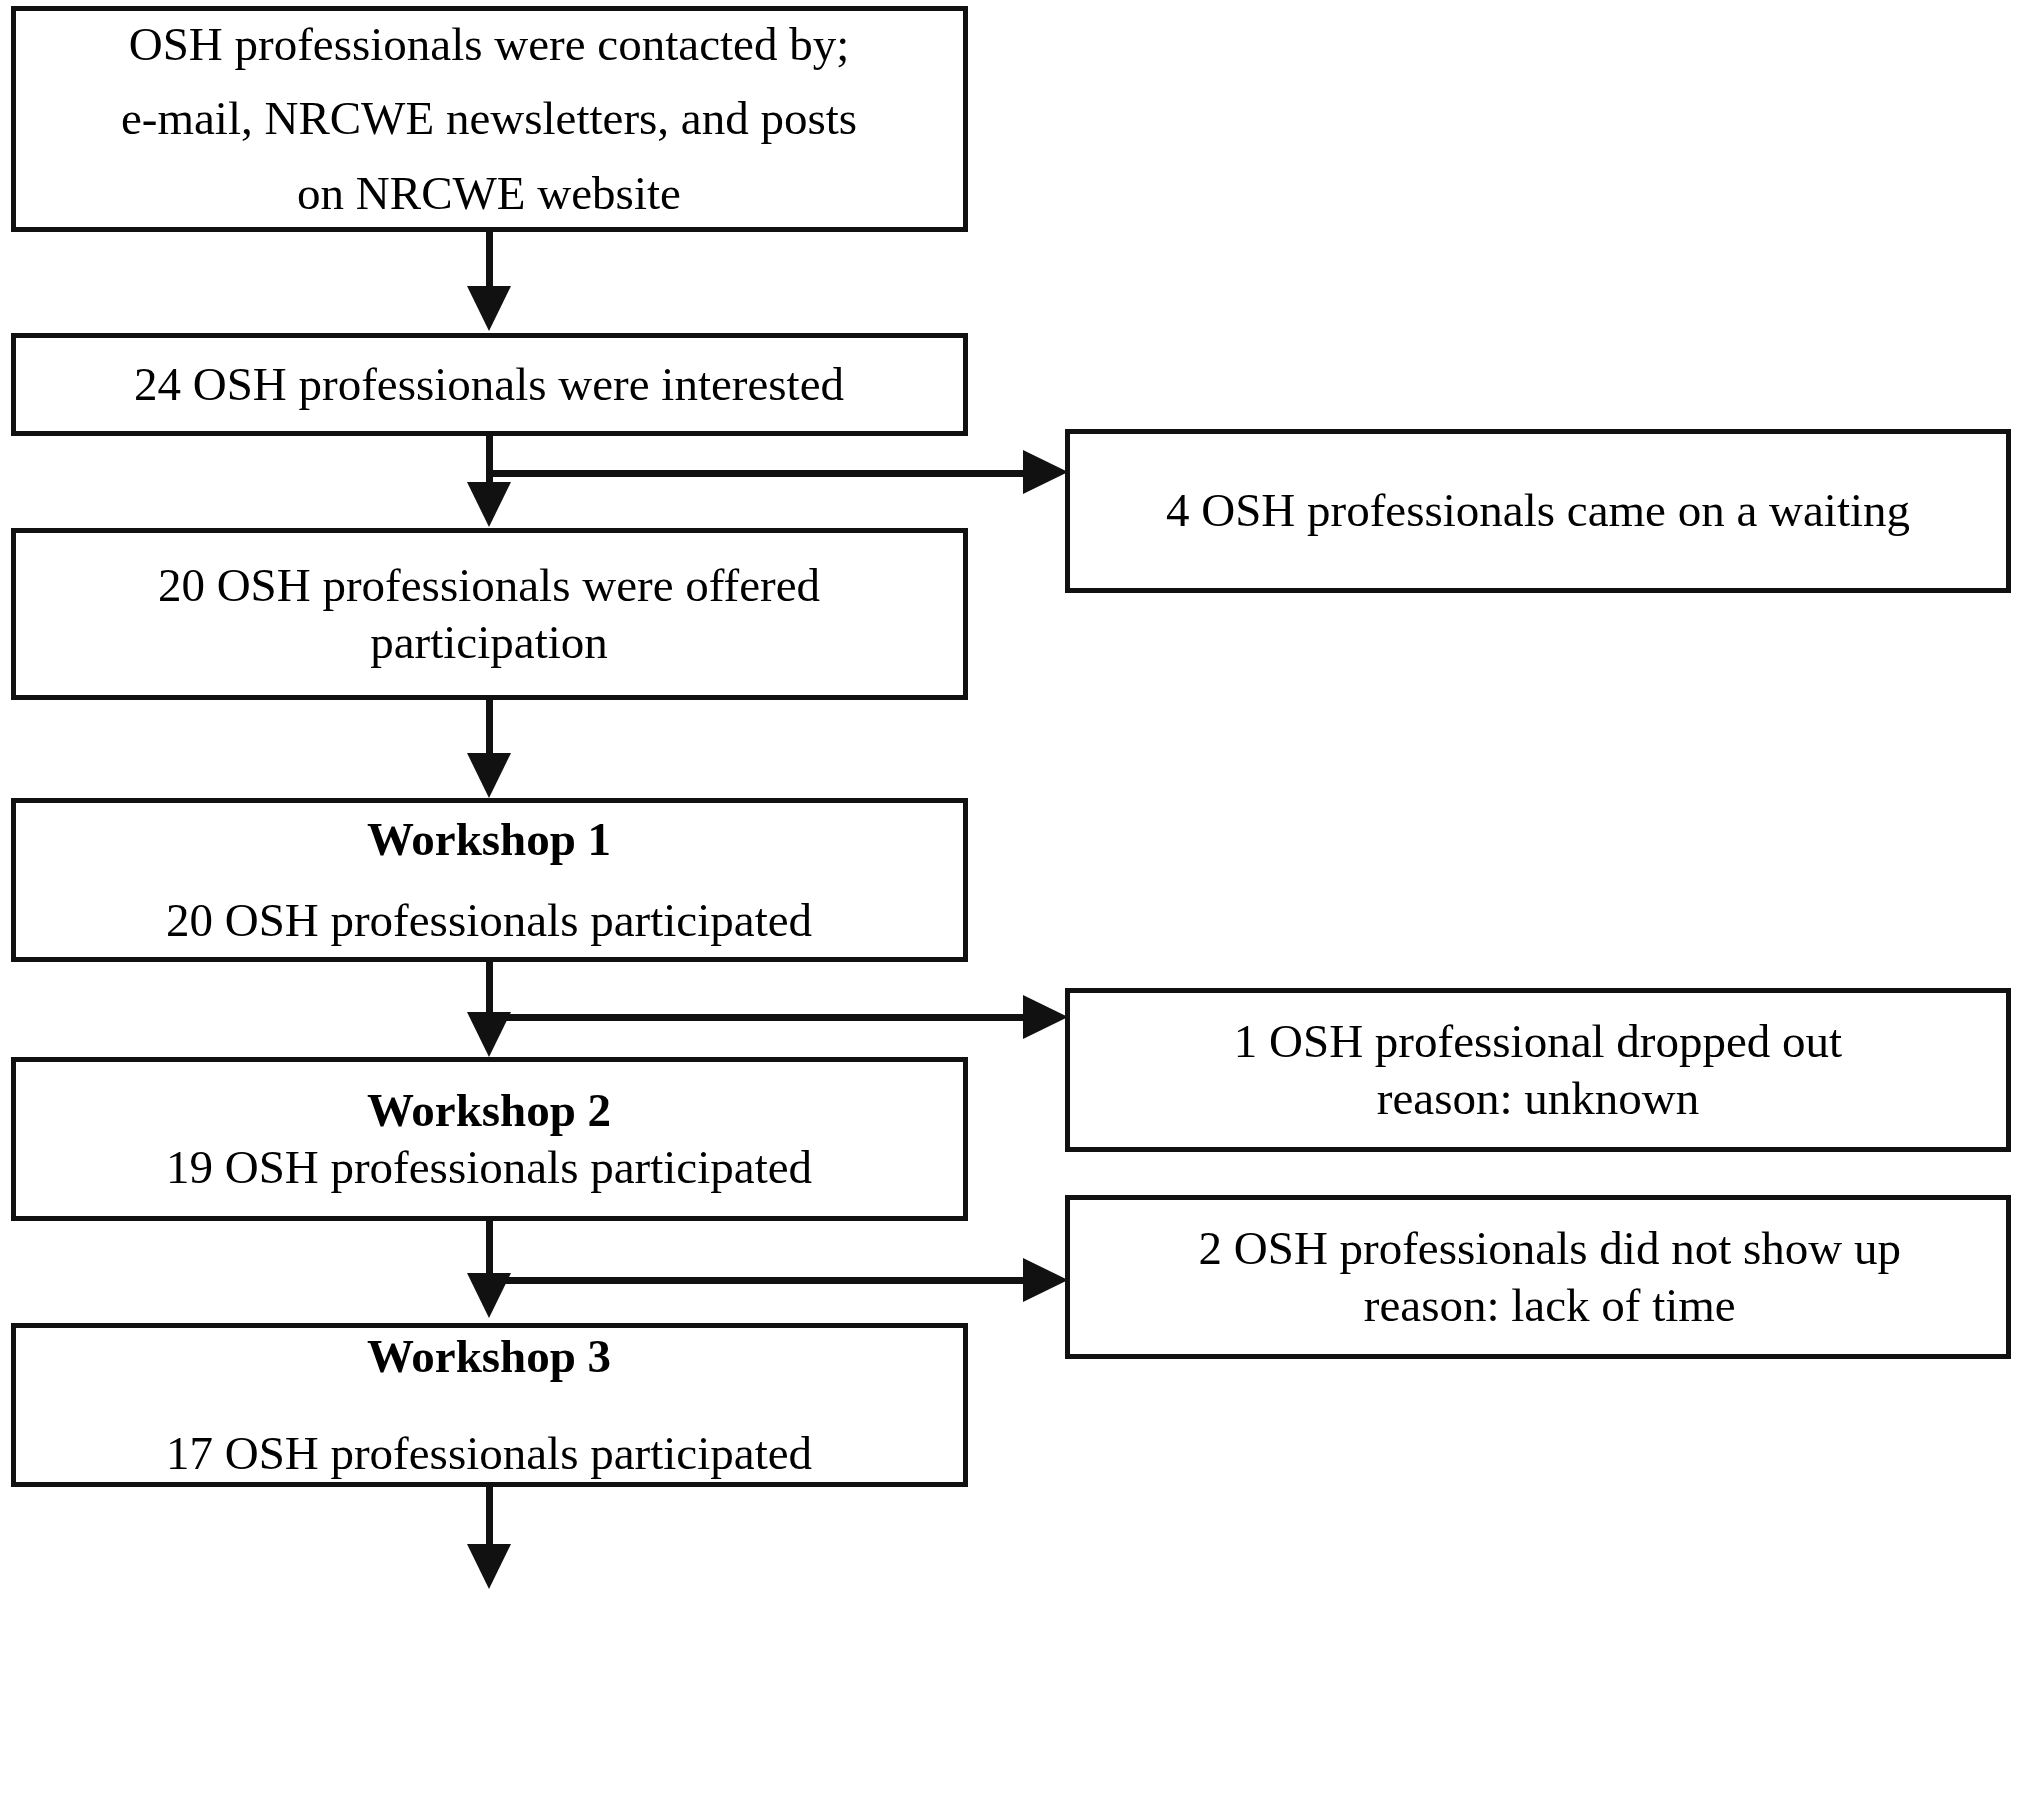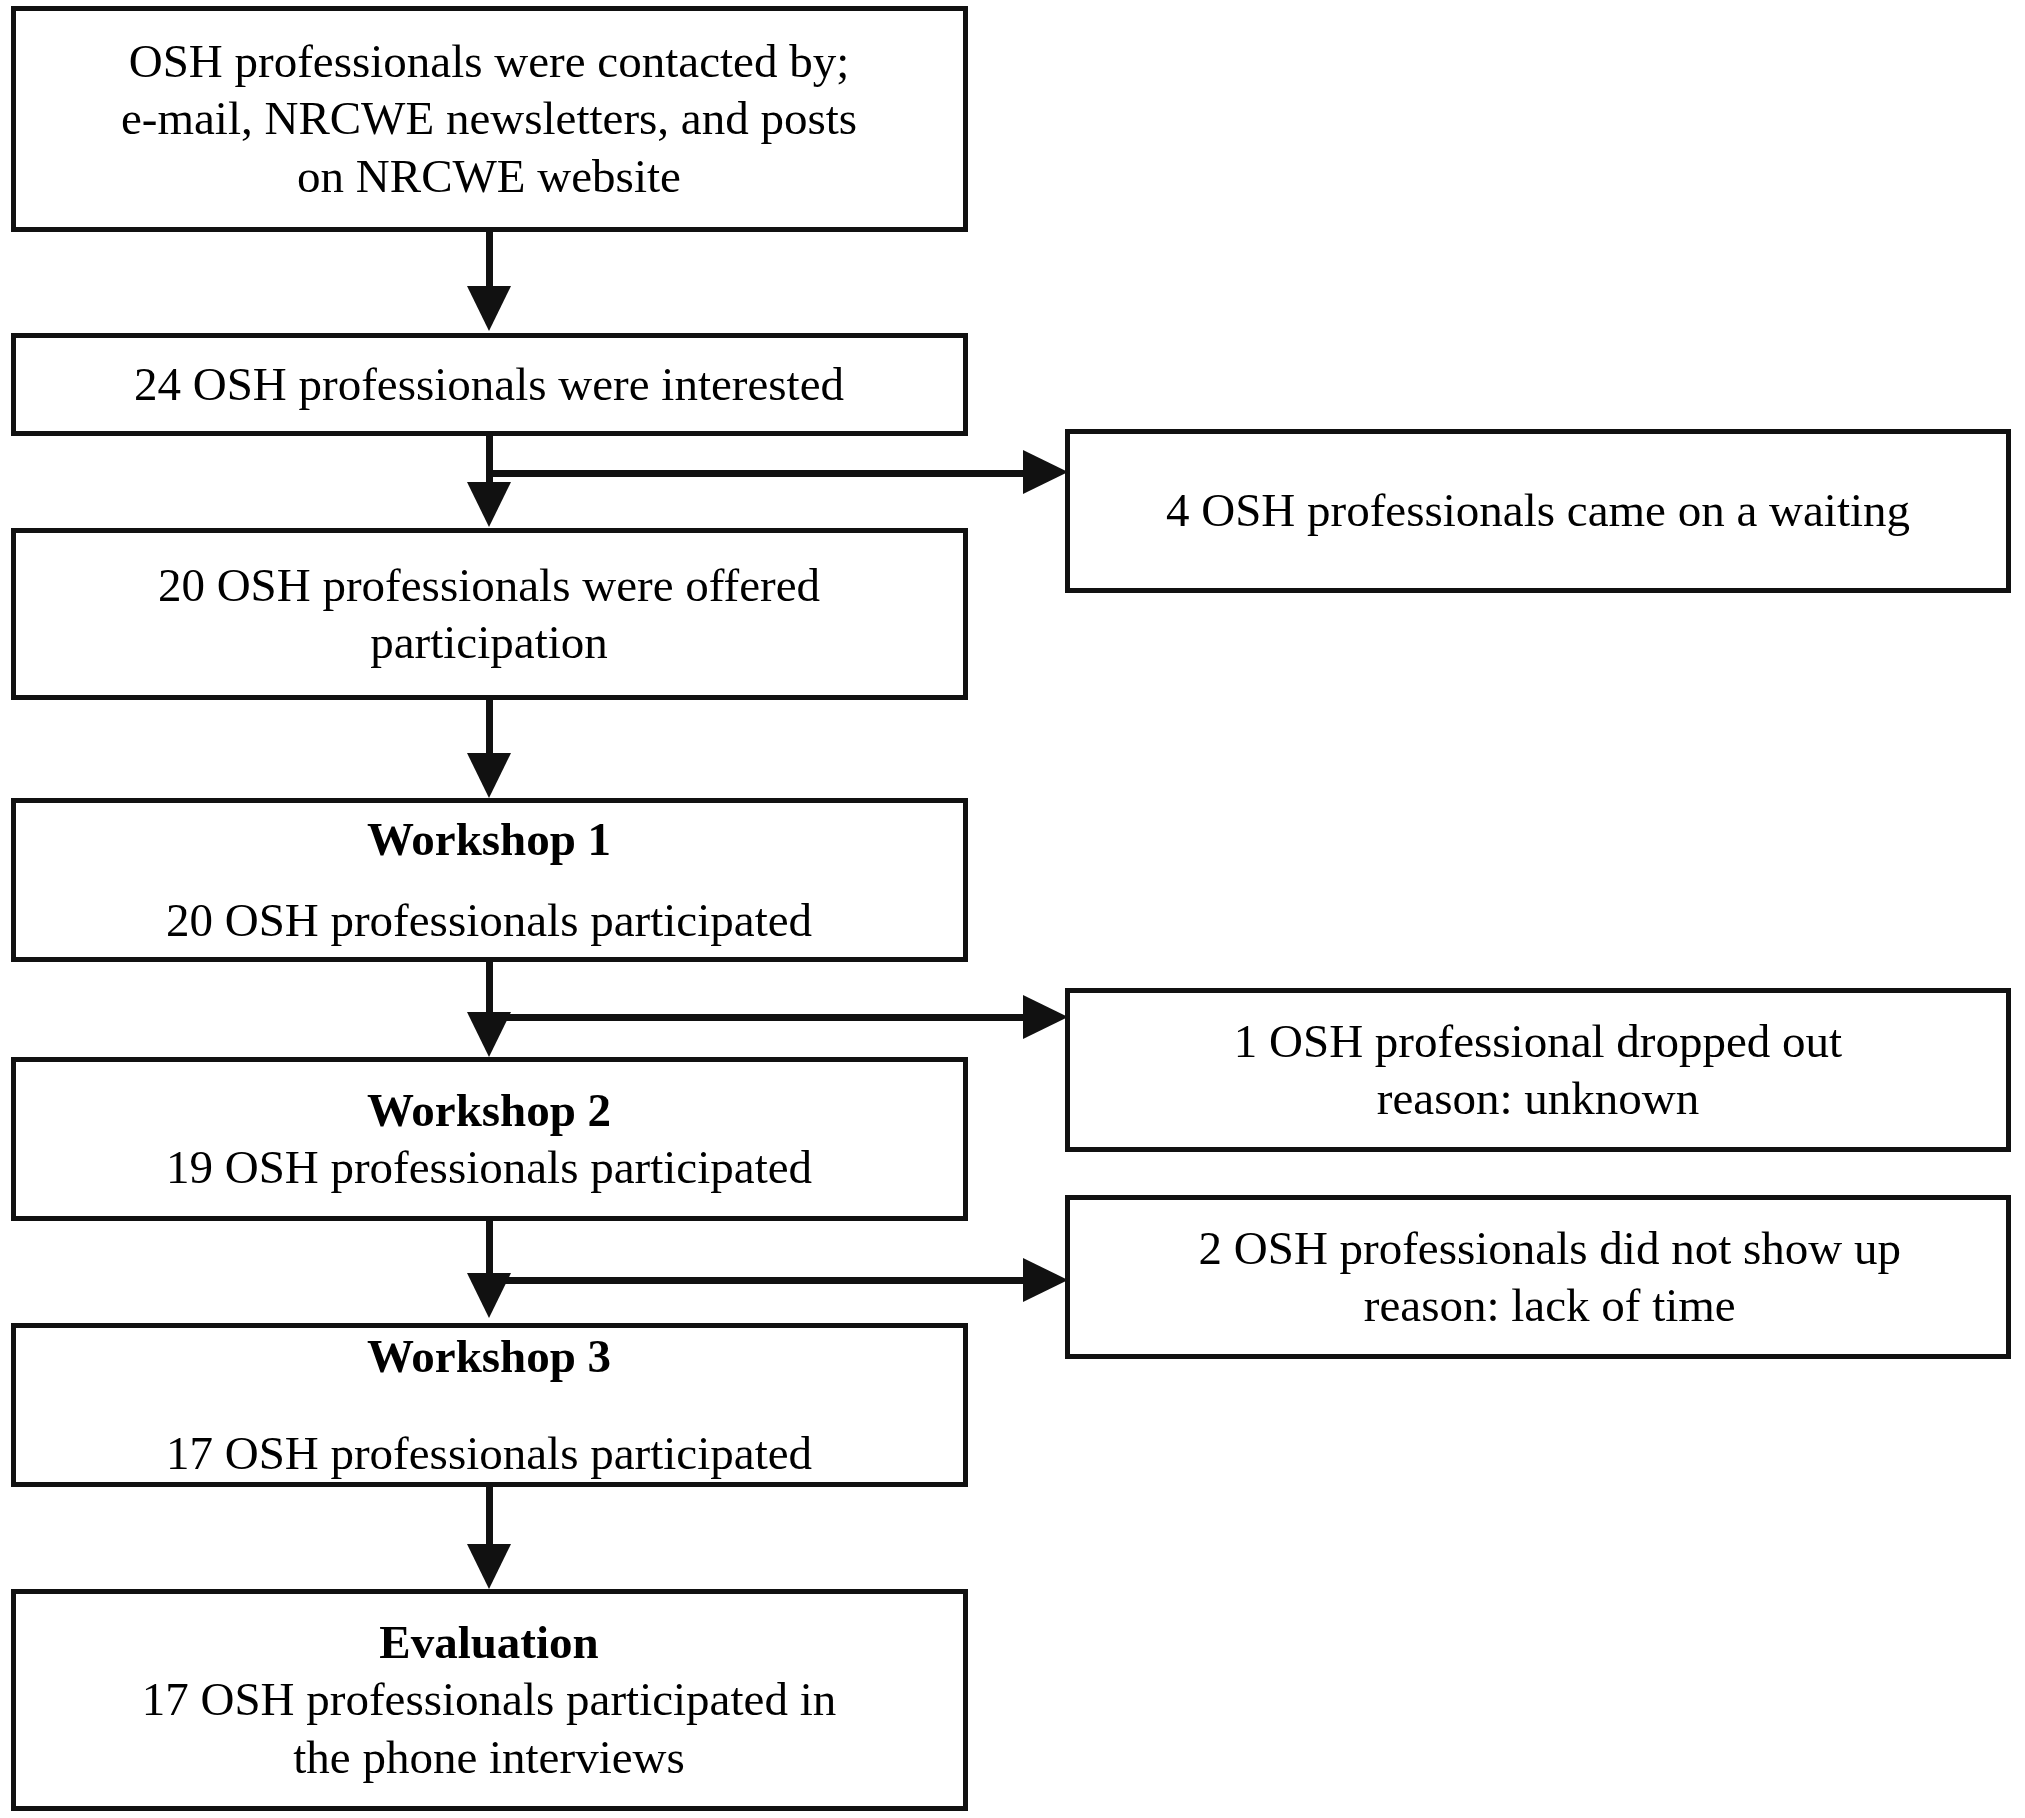--- a/index.html
+++ b/index.html
@@ -71,21 +71,21 @@
     border-top: 22.6px solid transparent;
     border-bottom: 22.6px solid transparent;
     border-left: 45px solid #111111;
   }
 </style>
 </head>
 <body>
 
 <div id="canvas">
 
-  <div class="node" style="left:10.5px; top:6px; width:957px; height:226px;">
+  <div class="node" style="left:10.5px; top:6px; width:957px; height:226px;justify-content:space-between;">
     <span class="line">OSH professionals were contacted by;</span>
     <span class="line">e-mail, NRCWE newsletters, and posts</span>
     <span class="line">on NRCWE website</span>
   </div>
 
   <div class="node" style="left:10.5px; top:333px; width:957px; height:103px;">
     <span class="line">24 OSH professionals were interested</span>
   </div>
 
   <div class="node" style="left:10.5px; top:528px; width:957px; height:172px;">
@@ -101,25 +101,20 @@
   <div class="node" style="left:10.5px; top:1057px; width:957px; height:164px;">
     <span class="line bold">Workshop 2</span>
     <span class="line">19 OSH professionals participated</span>
   </div>
 
   <div class="node" style="left:10.5px; top:1323px; width:957px; height:164px;gap:39px;">
     <span class="line bold">Workshop 3</span>
     <span class="line">17 OSH professionals participated</span>
   </div>
 
-  <div class="node" style="left:10.5px; top:1589px; width:957px; height:222px;">
-    <span class="line bold">Evaluation</span>
-    <span class="line">17 OSH professionals participated in</span>
-    <span class="line">the phone interviews</span>
-  </div>
 
   <div class="node" style="left:1065px; top:429px; width:946px; height:164px;align-items:flex-end;">
     <span class="line wrap">4 OSH professionals came on a waiting</span>
   </div>
 
   <div class="node" style="left:1065px; top:988px; width:946px; height:164px;">
     <span class="line">1 OSH professional dropped out</span>
     <span class="line">reason: unknown</span>
   </div>
 

